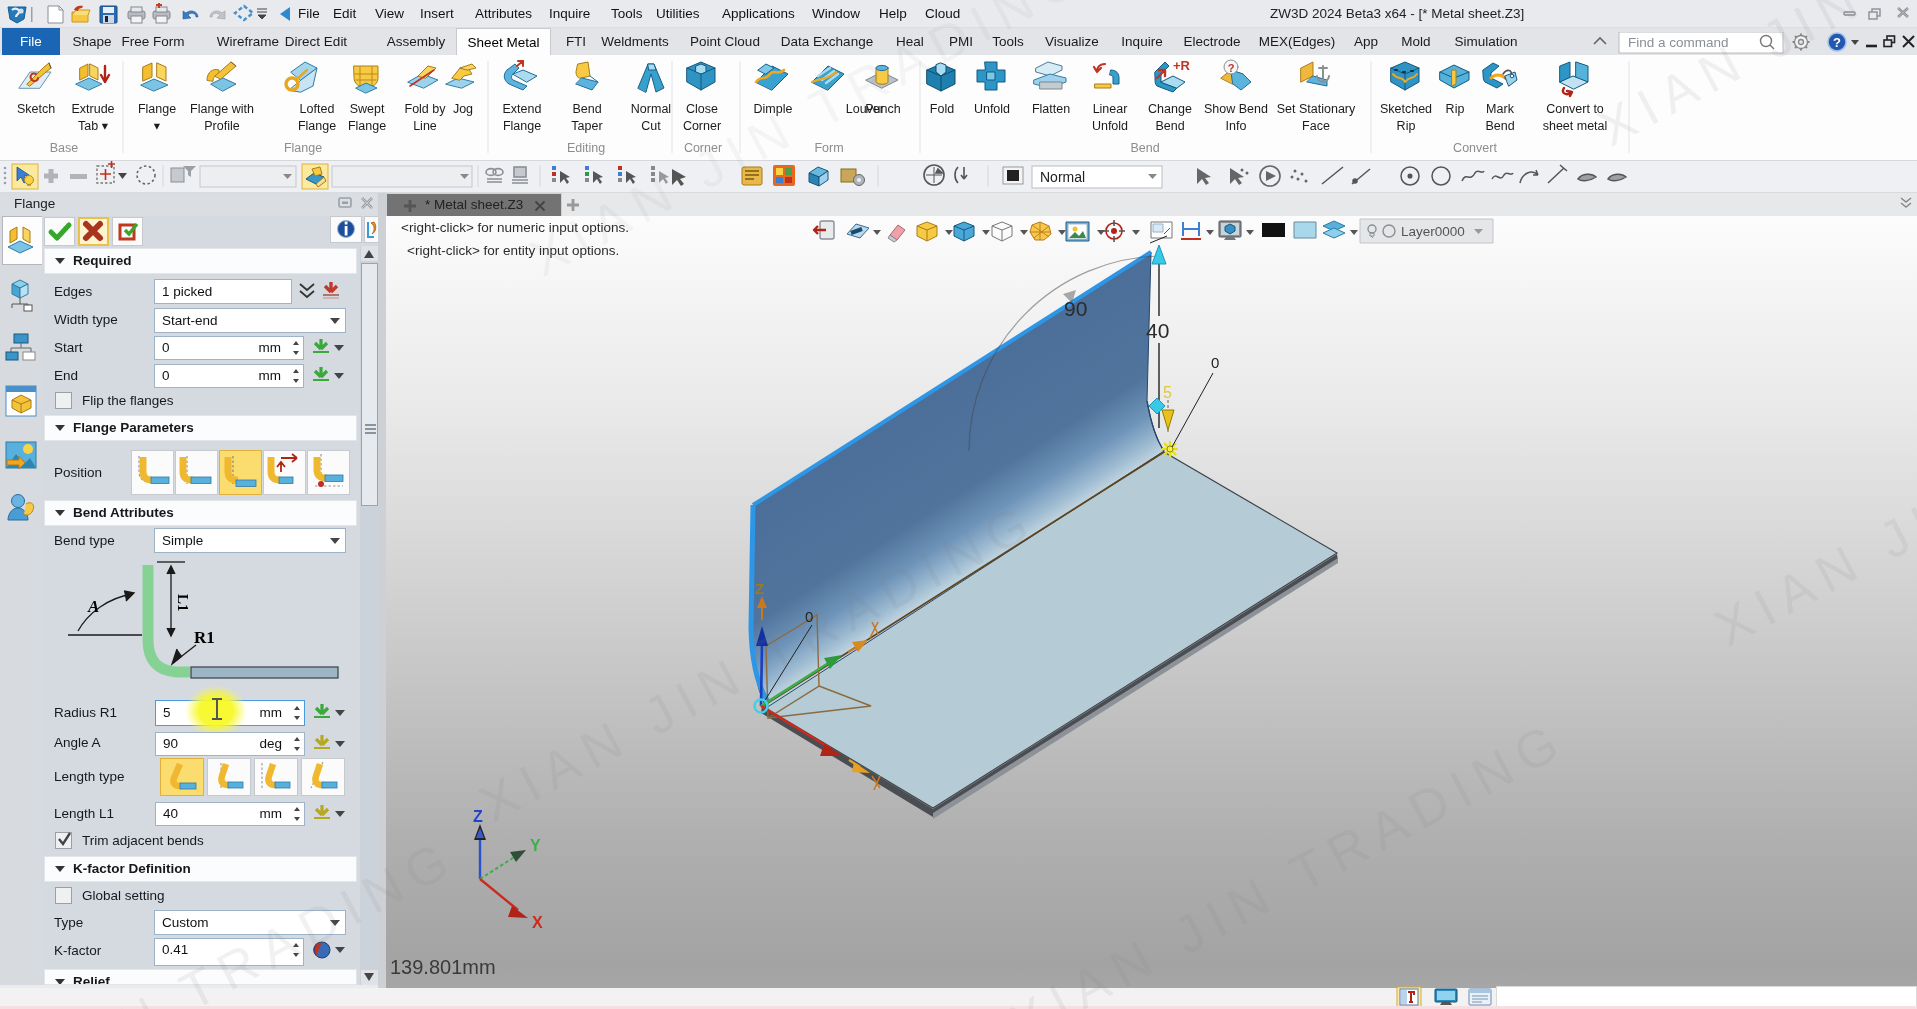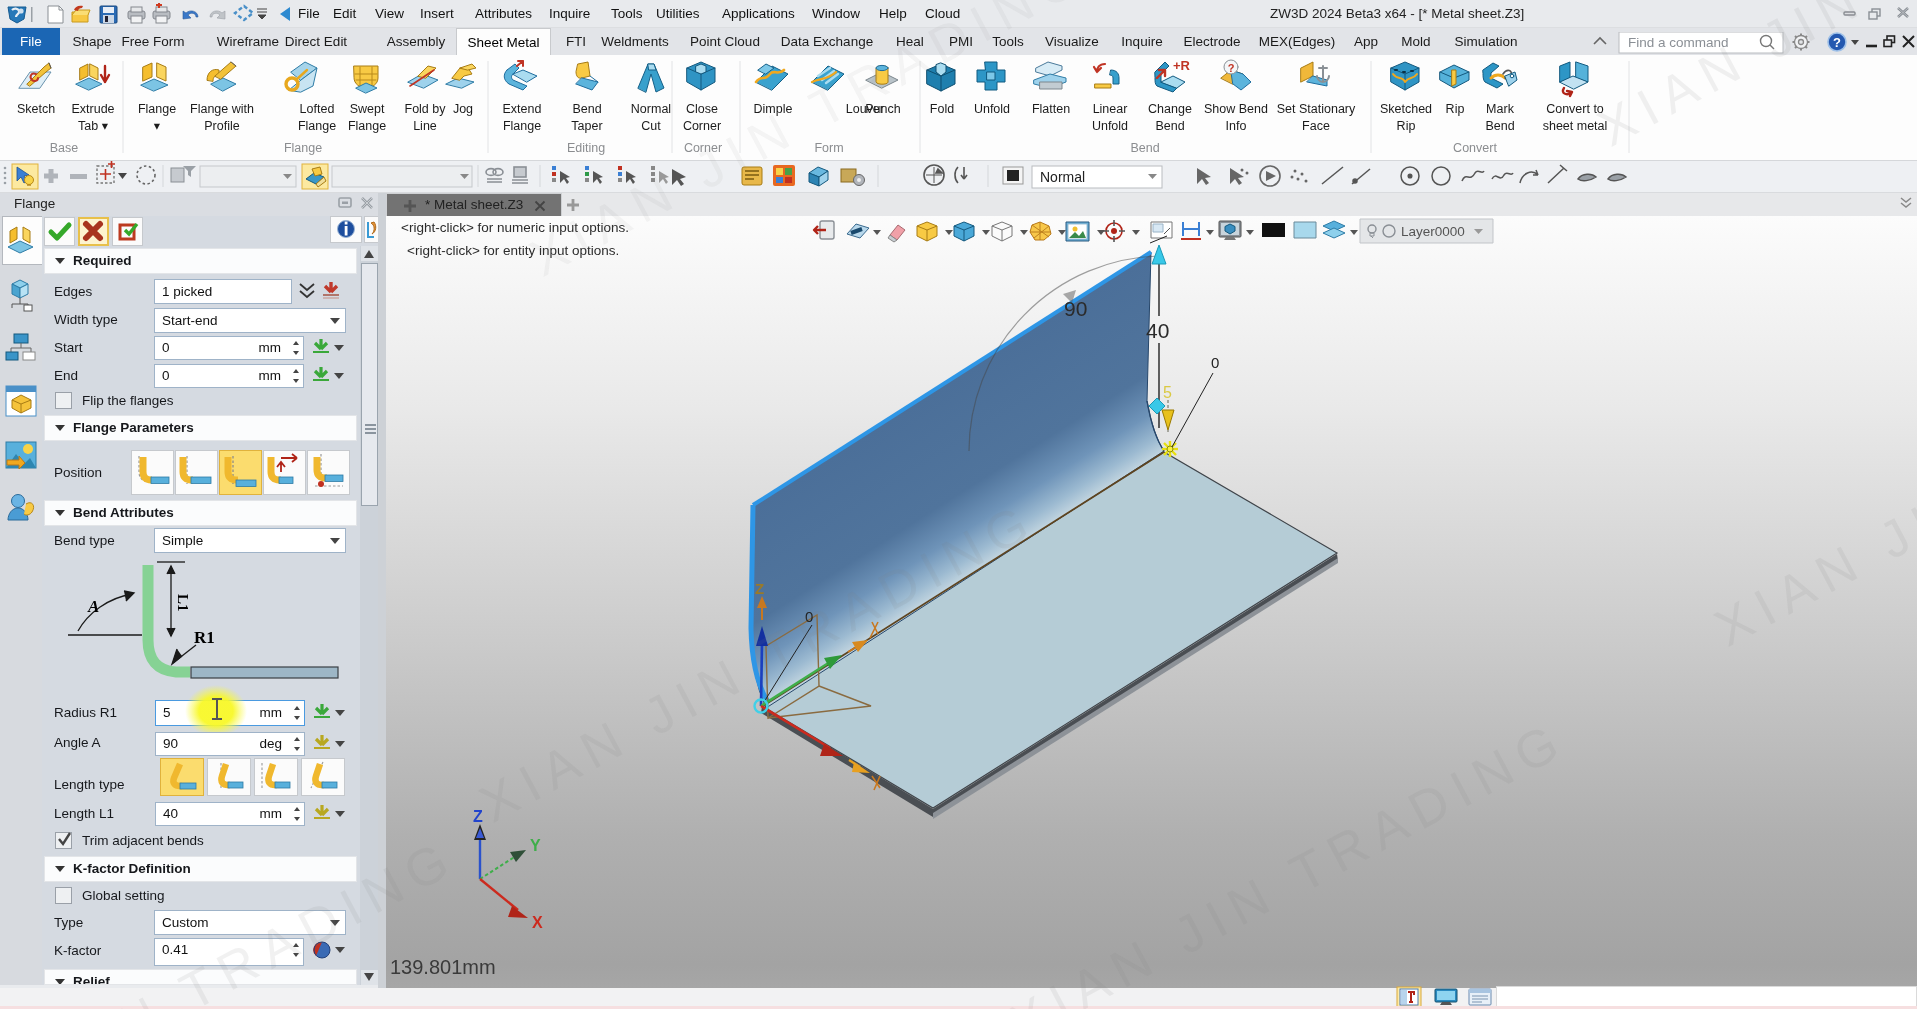--- a/index.html
+++ b/index.html
@@ -738,21 +738,21 @@
           <span style="position:absolute;left:7px;top:3px;">90</span>
           <span style="position:absolute;right:22px;top:3px;">deg</span>
         </div>
     <div class="spin" style="left:291px;top:540px;"></div>
     <svg class="abs" style="left:311px;top:540px;" width="22" height="22" viewBox="0 0 22 22">
       <path d="M11,2 L11,12 M11,12 L5,6 M11,12 L17,6" stroke="#b8a820" stroke-width="3.2" fill="none"></path>
       <path d="M3,15 L19,15" stroke="#b8a820" stroke-width="2"></path>
     </svg>
     <div class="combo-caret" style="left:335px;top:548px;"></div>
 
-    <div class="plab" style="top:576px;margin-top:8px;">Length type</div>
+    <div class="plab" style="top:576px;">Length type</div>
     <div class="pbtn" style="left:160px;top:565px;width:44px;height:38px;background:#fbdc6e;border:1px solid #e0b23c;"></div>
     <div class="pbtn" style="left:207px;top:565px;width:44px;height:38px;"></div>
     <div class="pbtn" style="left:254px;top:565px;width:44px;height:38px;"></div>
     <div class="pbtn" style="left:301px;top:565px;width:44px;height:38px;"></div>
     <svg class="abs" style="left:160px;top:565px;" width="185 " height="38" viewBox="0 0 185 38">
       <g fill="none">
         <g transform="translate(0,0)">
           <path d="M20,6 L14,20 C12,25 15,28 20,28 L22,28" stroke="#f0b82e" stroke-width="6.5"></path>
           <rect x="20" y="25" width="16" height="6" fill="#58b0dc" stroke="#2e7ca6" stroke-width=".8"></rect>
         </g>

